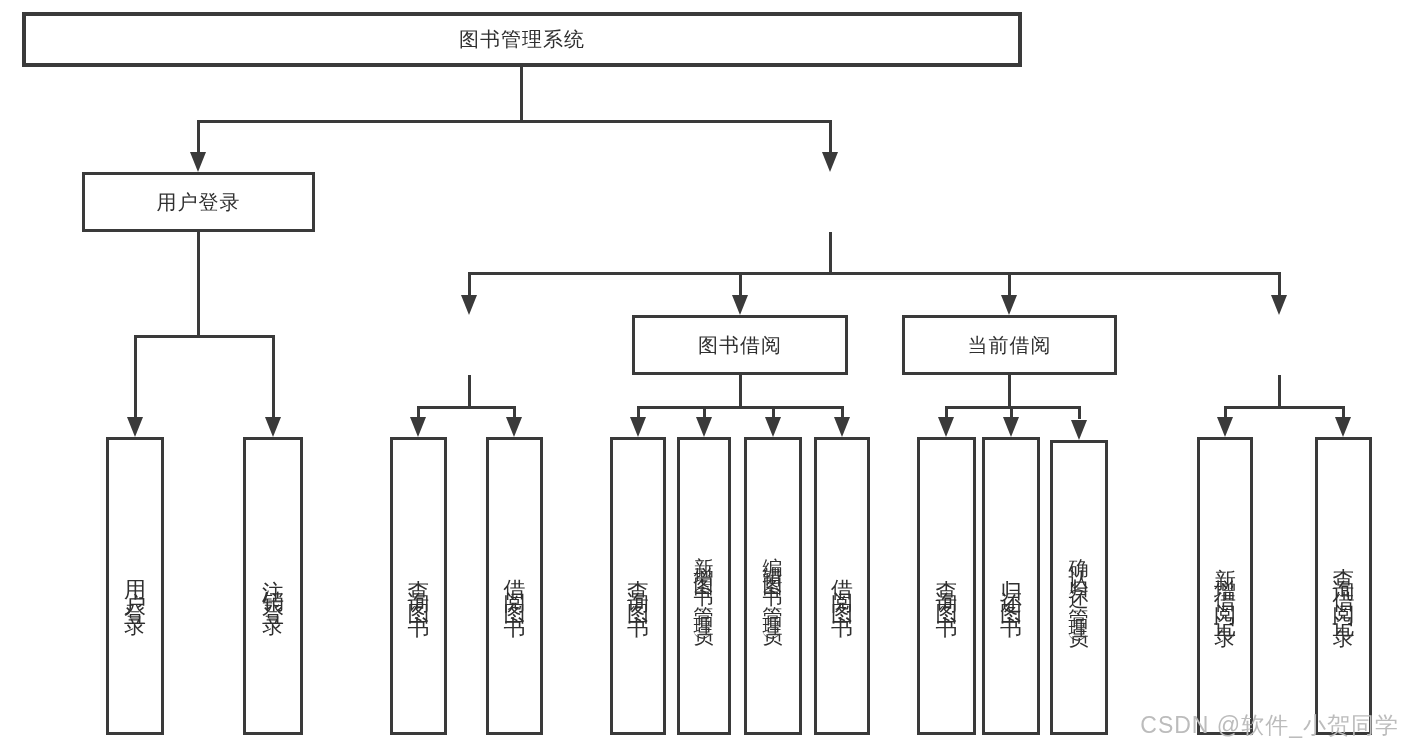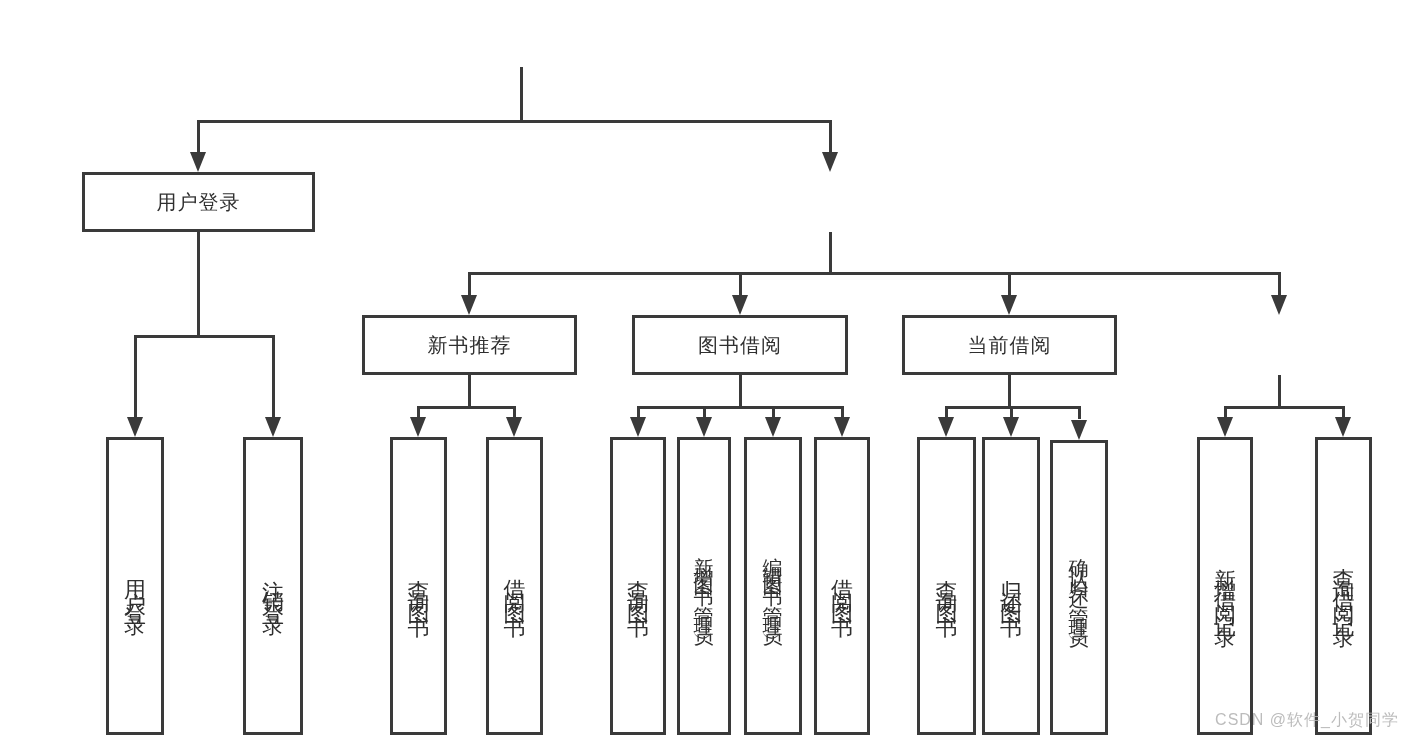--- a/index.html
+++ b/index.html
@@ -47,32 +47,33 @@
   .arrow{
     position:absolute;
     width:0;height:0;
     border-left:8px solid transparent;
     border-right:8px solid transparent;
     border-top:20px solid #3a3a3a;
   }
   .watermark{
     position:absolute;
     right:6px;top:710px;
-    font-size:16px;
+    font-size:23px;
     color:#bcbcbc;
     letter-spacing:1px;
     z-index:5;
     white-space:nowrap;
   }
 </style>
 </head>
 <body>
 
 <div class="canvas">
 
+  <div class="box root" style="left:22px;top:12px;width:1000px;height:55px;">图书管理系统</div>
 
   <div class="vline" style="left:520px;top:67px;height:53px;"></div>
   <div class="hline" style="left:197px;top:120px;width:635px;"></div>
   <div class="vline" style="left:197px;top:120px;height:36px;"></div>
   <div class="arrow" style="left:190px;top:152px;"></div>
   <div class="vline" style="left:829px;top:120px;height:36px;"></div>
   <div class="arrow" style="left:822px;top:152px;"></div>
 
   <div class="box" style="left:82px;top:172px;width:233px;height:60px;">用户登录</div>
 
@@ -87,21 +88,20 @@
   <div class="hline" style="left:468px;top:272px;width:813px;"></div>
   <div class="vline" style="left:468px;top:272px;height:25px;"></div>
   <div class="arrow" style="left:461px;top:295px;"></div>
   <div class="vline" style="left:739px;top:272px;height:25px;"></div>
   <div class="arrow" style="left:732px;top:295px;"></div>
   <div class="vline" style="left:1008px;top:272px;height:25px;"></div>
   <div class="arrow" style="left:1001px;top:295px;"></div>
   <div class="vline" style="left:1278px;top:272px;height:25px;"></div>
   <div class="arrow" style="left:1271px;top:295px;"></div>
 
-  <div class="box" style="left:362px;top:315px;width:215px;height:60px;">新书推荐</div>
   <div class="box" style="left:632px;top:315px;width:216px;height:60px;">图书借阅</div>
   <div class="box" style="left:902px;top:315px;width:215px;height:60px;">当前借阅</div>
 
   <div class="vline" style="left:468px;top:375px;height:31px;"></div>
   <div class="hline" style="left:417px;top:406px;width:99px;"></div>
   <div class="vline" style="left:417px;top:406px;height:13px;"></div>
   <div class="arrow" style="left:410px;top:417px;"></div>
   <div class="vline" style="left:513px;top:406px;height:13px;"></div>
   <div class="arrow" style="left:506px;top:417px;"></div>
 

